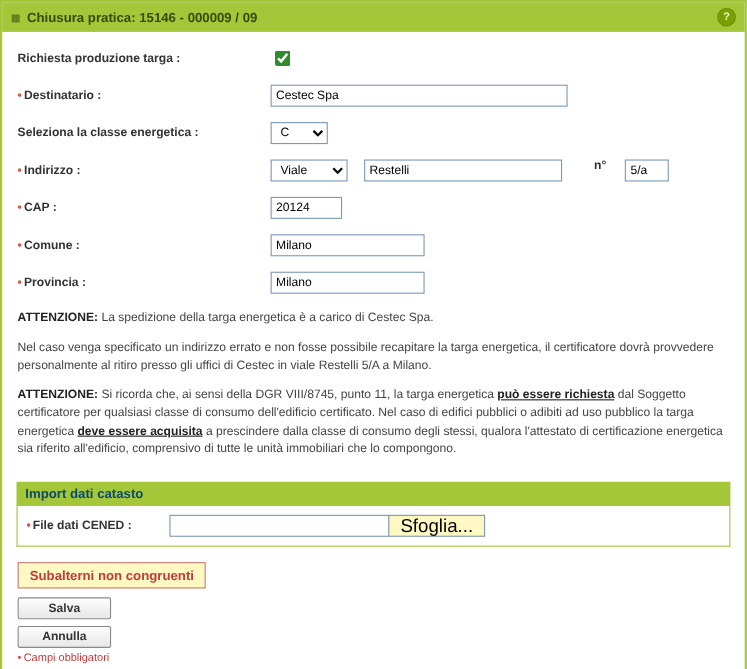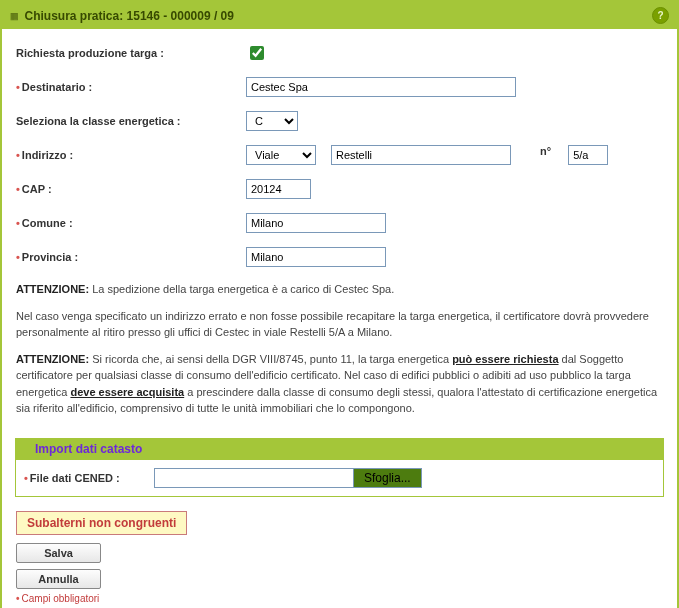--- a/index.html
+++ b/index.html
@@ -87,24 +87,24 @@
   .addr-group .num { width: 40px; }
   .bodytext {
     margin: 10px 0;
     line-height: 1.5;
     color: #444;
   }
   .bodytext strong { color: #222; }
   .bodytext u { text-decoration: underline; }
   .sub-header {
     background: #a4c639;
-    color: #6d28d9;
+    color: #0c4a6e;
     font-weight: bold;
     font-size: 12px;
-    padding: 4px 20px;
+    padding: 4px 8px;
     margin: 21px -1px 0 -1px;
   }
   .sub-body {
     border: 1px solid #a4c639;
     border-top: none;
     padding: 8px;
     margin: 0 -1px;
     display: flex;
     align-items: center;
   }
@@ -114,24 +114,24 @@
   }
   .file-text {
     border: 1px solid #7a98b8;
     height: 20px;
     width: 200px;
     box-sizing: border-box;
     background: #fff;
   }
   .file-btn {
     border: 1px solid #7a98b8;
-    background: #4d7c0f;
+    background: #fef9c3;
     height: 20px;
     padding: 0 10px;
-    font-size: 12px;
+    font-size: 17px;
     margin-left: -1px;
     cursor: pointer;
   }
   .warn-link {
     display: inline-block;
     border: 1px solid #c97a7a;
     color: #c23b3b;
     font-weight: bold;
     padding: 4px 10px;
     margin: 14px 0 8px 0;

